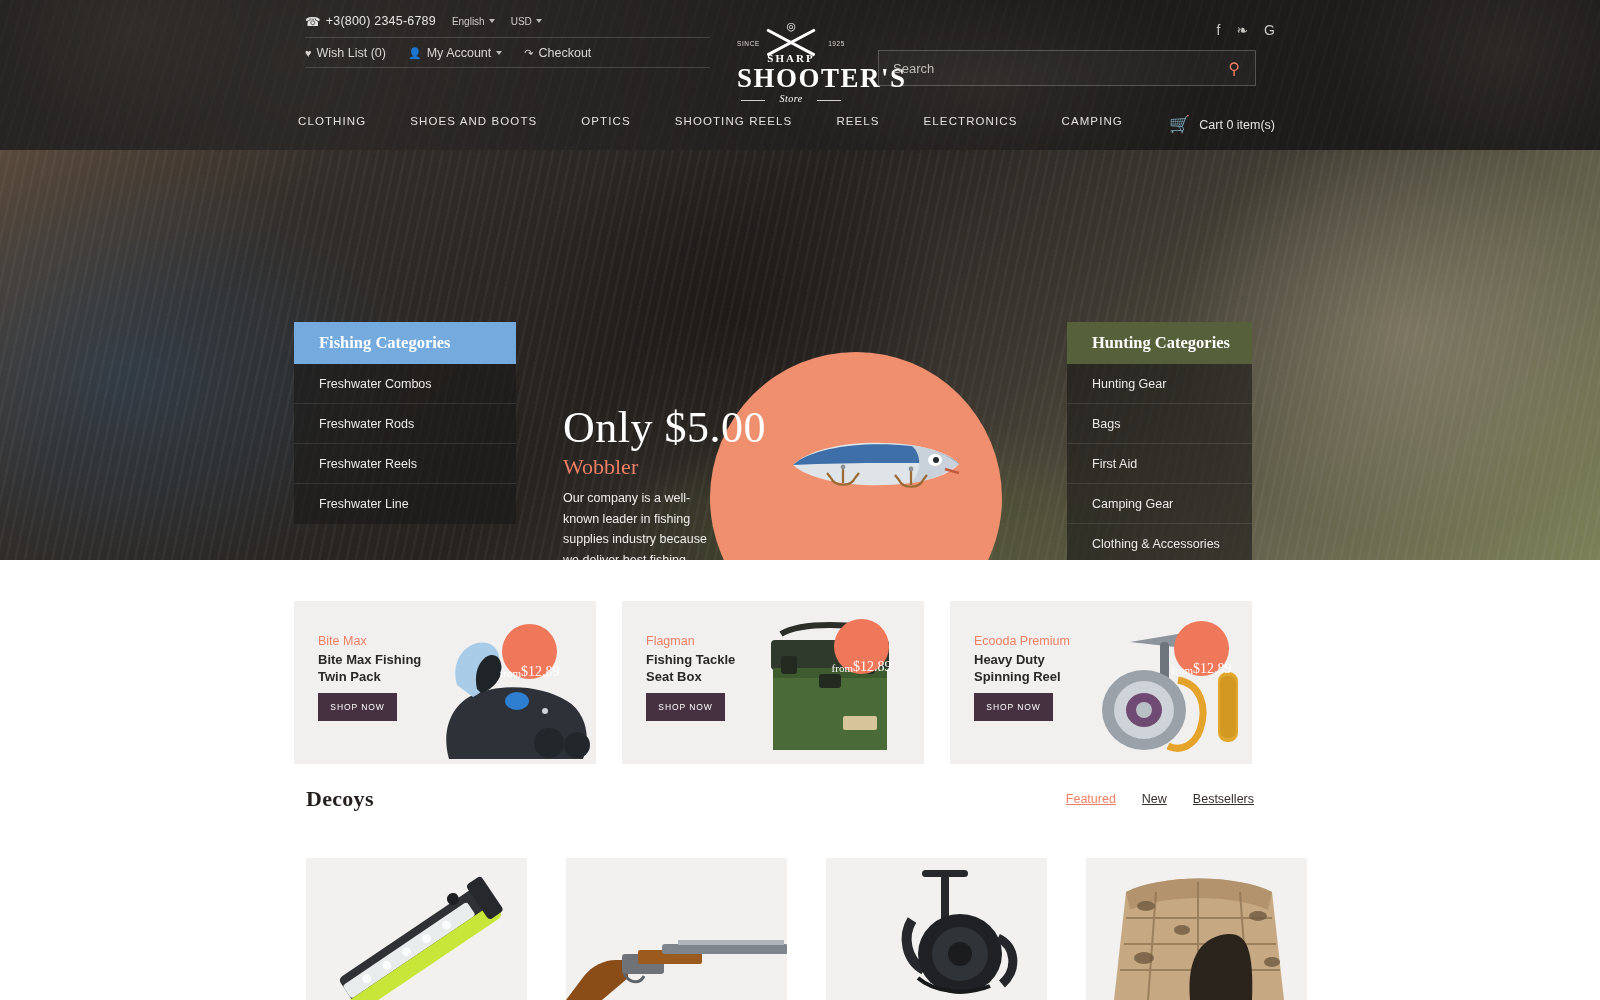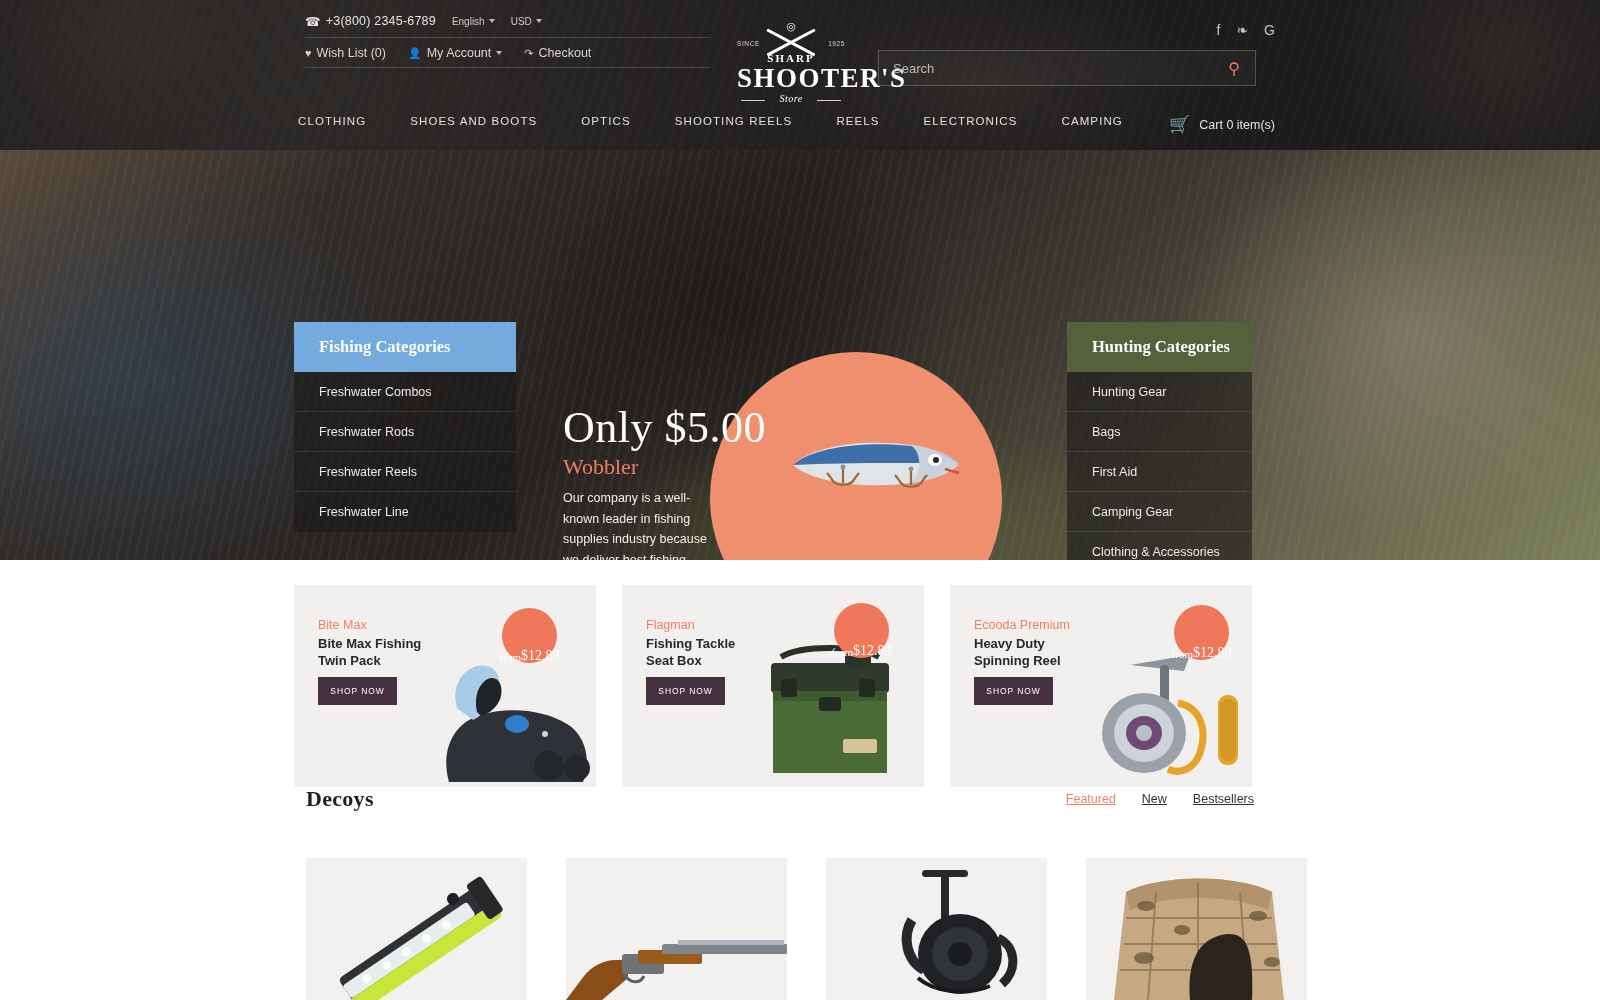--- a/index.html
+++ b/index.html
@@ -87,41 +87,41 @@
       radial-gradient(ellipse 420px 300px at 8% 55%, rgba(60,95,130,.45), rgba(0,0,0,0) 70%),
       radial-gradient(ellipse 300px 260px at 46% 40%, rgba(30,26,24,.8), rgba(0,0,0,0) 72%),
       radial-gradient(ellipse 340px 300px at 88% 45%, rgba(200,186,160,.45), rgba(0,0,0,0) 68%),
       radial-gradient(ellipse 400px 180px at 55% 95%, rgba(120,140,60,.5), rgba(0,0,0,0) 70%);
   }
   .hero::after { content:""; position:absolute; inset:0; background:rgba(20,18,17,.22); }
 
   .cat-panel { position:absolute; z-index:4; width:222px; }
   .cat-panel.left { left:294px; top:172px; }
   .cat-panel.right { left:1030px; top:172px;padding-left:37px; }
-  .cat-head { height:50px; display:flex; align-items:center; padding-left:25px;
+  .cat-head { height:42px; display:flex; align-items:center; padding-left:25px;
     font-family:"Liberation Serif", serif; font-weight:bold; font-size:16.5px; color:#fff; }
   .cat-head.blue { background:#74aadd; }
   .cat-head.green { background:#56603b; }
   .cat-li { height:40px; display:flex; align-items:center; padding-left:25px;
     color:#eceae8; font-size:12.5px; background:rgba(28,26,25,.62);
     border-bottom:1px solid rgba(255,255,255,.10); cursor:pointer; }
   .cat-li:last-child { border-bottom:0; }
 
   .hero-copy { position:absolute; z-index:4; left:563px; top:255px; width:300px; }
   .hero-h1 { font-family:"Liberation Serif", serif; font-size:44px; color:#fff; line-height:46px; letter-spacing:.5px; }
   .hero-h2 { font-family:"Liberation Serif", serif; font-size:22px; color:#ef7f63; line-height:30px; margin-top:1px; }
   .hero-p { color:#f0eeec; font-size:12.5px; line-height:20.5px; width:150px; margin-top:6px; }
 
   .hero-circle { position:absolute; z-index:3; left:710px; top:202px; width:292px; height:292px;
     border-radius:50%; background:#f08f6e; }
   .lure { position:absolute; z-index:5; left:735px; top:285px; width:235px; height:58px; }
 
   
   .promos { position:absolute; top:585px; left:294px; display:flex; gap:26px; }
-  .promo { width:302px; height:202px; background:#f1f0ef; position:relative; overflow:hidden; }
+  .promo { width:302px; height:163px; background:#f1f0ef; position:relative; overflow:hidden;margin-top:16px; }
   .pr-brand { position:absolute; left:24px; top:33px; color:#ef7f63; font-size:12.5px; }
   .pr-title { position:absolute; left:24px; top:50px; width:120px; color:#2a2726; font-size:13px;
     font-weight:bold; line-height:17px; }
   .pr-btn { position:absolute; left:24px; top:92px; width:79px; height:28px; background:#45313f; border:0;
     color:#fff; font-size:8.5px; letter-spacing:.9px; cursor:pointer; font-family:"Liberation Sans", sans-serif; }
   .pr-badge { position:absolute; width:55px; height:55px; border-radius:50%; background:#f0785a;
     color:#fff; display:flex; flex-direction:row; align-items:flex-end; justify-content:center; z-index:5; }
   .pr-badge .f { font-family:"Liberation Serif", serif; font-size:11px; line-height:12px; }
   .pr-badge .p { font-family:"Liberation Serif", serif; font-size:14px; line-height:15px; }
   .pr-img { position:absolute; right:0; bottom:0; }

